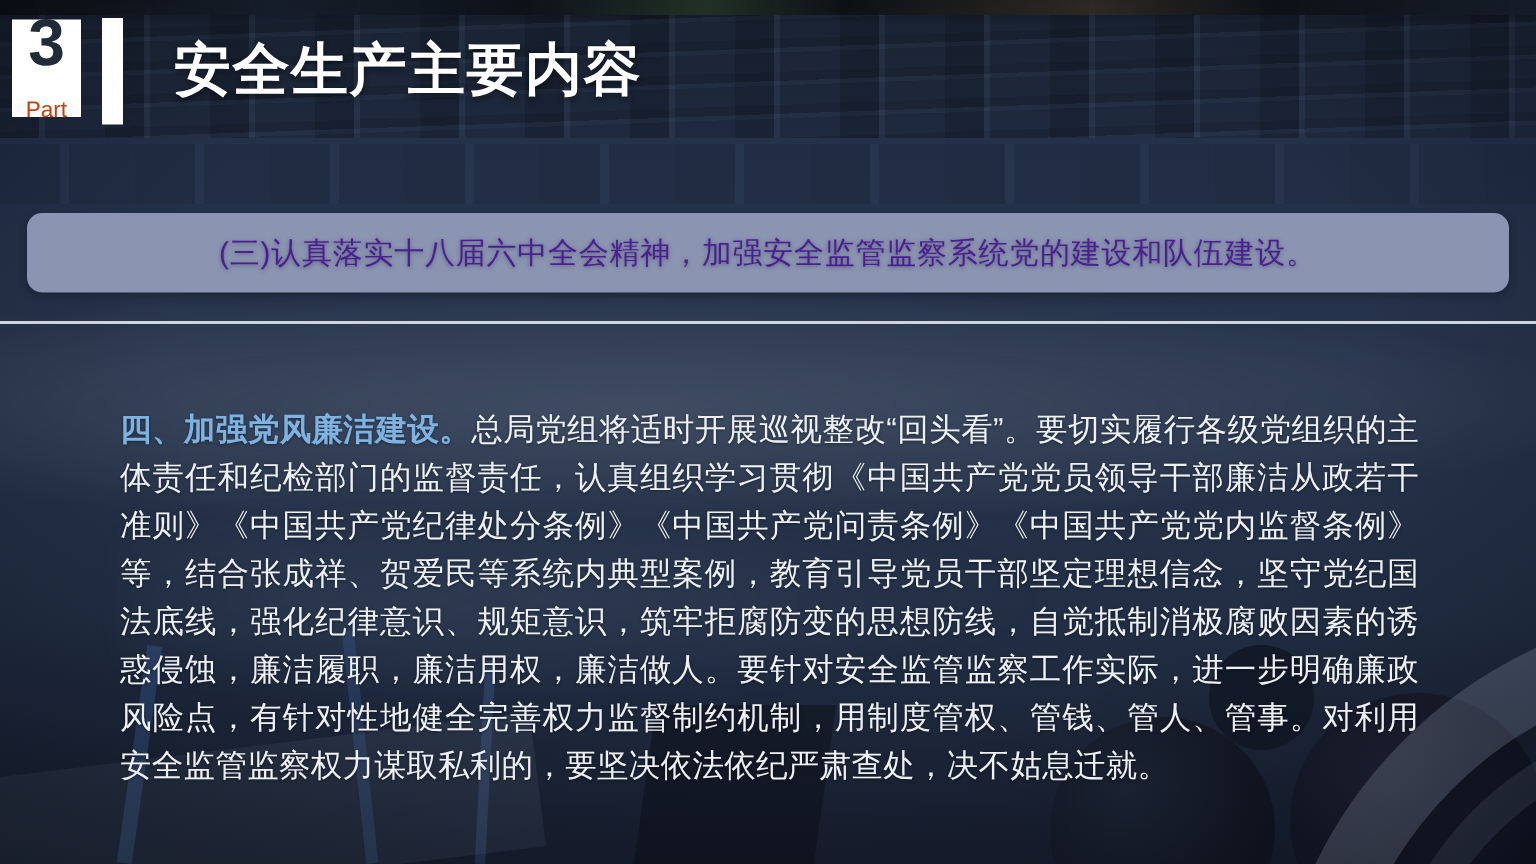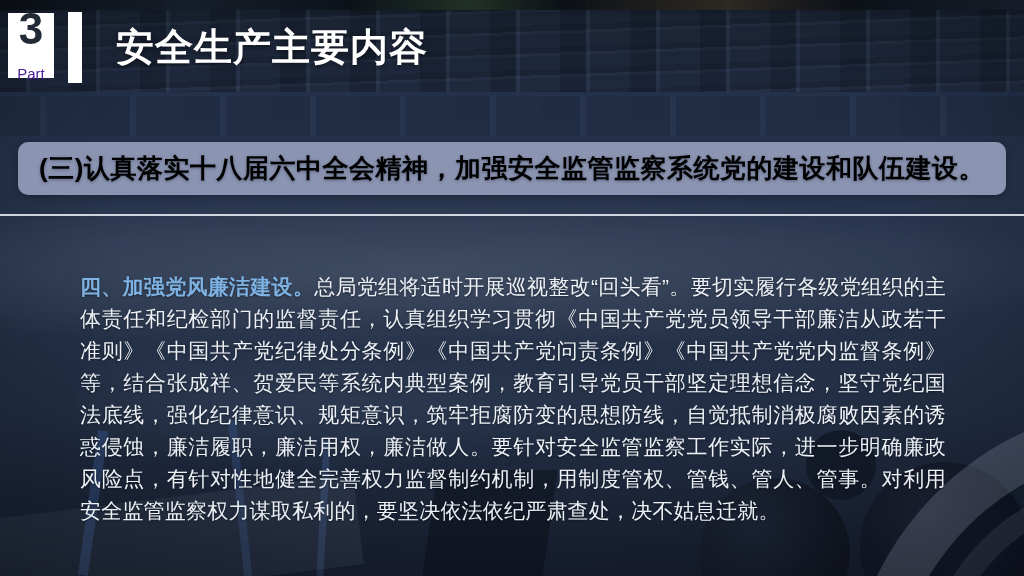--- a/index.html
+++ b/index.html
@@ -58,35 +58,35 @@
   .bg-path{left:-60px;top:500px;width:420px;height:90px;background:rgba(150,165,185,.10);transform:rotate(-7deg);}
   .bg-vignette{left:0;top:0;width:1024px;height:576px;
     background:radial-gradient(ellipse at 50% 40%, rgba(0,0,0,0) 55%, rgba(5,8,14,.35) 100%);}
 
   
   .part-box{
     position:absolute;left:8px;top:13px;width:46px;height:65px;background:#ffffff;
     display:flex;flex-direction:column;align-items:center;justify-content:center;
   }
   .part-number{font-size:44px;font-weight:700;color:#212b38;line-height:40px;}
-  .part-label{font-size:15px;color:#4c1d95;line-height:17px;margin-top:16px;}
+  .part-label{font-size:15px;color:#c2410c;line-height:17px;margin-top:16px;}
   .accent-bar{position:absolute;left:68px;top:12px;width:14px;height:71px;background:#ffffff;}
   .page-title{
     position:absolute;left:92px;top:22px;height:50px;line-height:50px;
     font-size:38px;font-weight:700;color:#ffffff;letter-spacing:1px;
     text-shadow:0 2px 4px rgba(0,0,0,.45);white-space:nowrap;margin-left:24px;
   }
   .section-banner{
     position:absolute;left:18px;top:142px;width:988px;height:53px;
     background:#8b94b1;border-radius:10px;
     display:flex;align-items:center;justify-content:center;
     box-shadow:0 2px 6px rgba(0,0,0,.25);
   }
   .section-banner-text{
-    font-size:26px;font-weight:700;color:#000000;white-space:nowrap;
+    font-size:20px;font-weight:400;color:#4c1d95;white-space:nowrap;
     text-shadow:0 1px 3px rgba(40,50,70,.5);letter-spacing:.5px;
   }
   .divider-line{
     position:absolute;left:0;top:214px;width:1024px;height:2px;
     background:rgba(236,241,248,.85);
   }
   .body-paragraph{
     position:absolute;left:80px;top:250px;width:866px;
     font-size:21px;line-height:32px;text-align:justify;
     color:#edf1f6;text-shadow:0 1px 2px rgba(0,0,0,.4);

